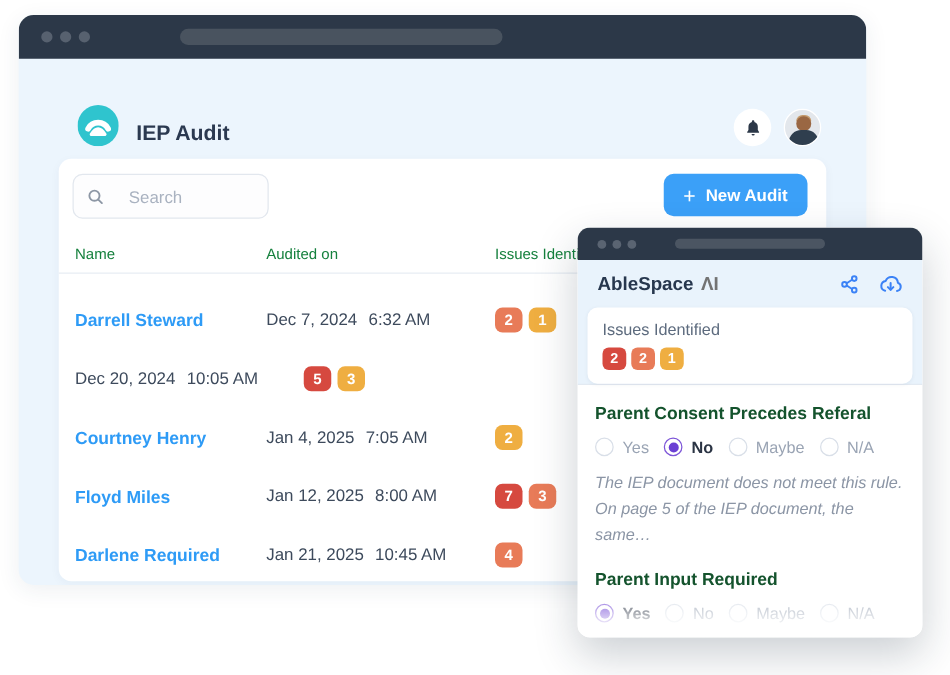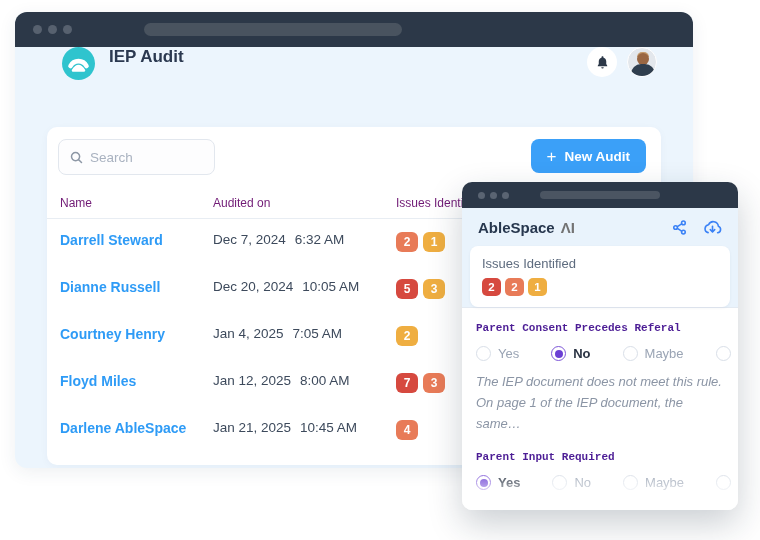--- a/index.html
+++ b/index.html
@@ -8,46 +8,46 @@
 
   
   .main-window { position:absolute; left:15px; top:12px; width:678px; height:456px;
     background:#ecf5fd; border-radius:12px; box-shadow:0 4px 18px rgba(40,60,90,.08); overflow:hidden; }
   .titlebar { height:35px; background:#2c3848; display:flex; align-items:center; padding:0 18px; }
   .dots { display:flex; gap:6px; }
   .dot { width:9px; height:9px; border-radius:50%; background:#57616f; }
   .urlbar { margin-left:72px; width:258px; height:13px; border-radius:7px; background:#49535f; }
 
   .app-header { position:absolute; left:0; right:0; top:35px; height:70px;
-    display:flex; align-items:flex-start; padding:0 36px 0 47px; }
+    display:flex; align-items:flex-end; padding:0 36px 0 47px; }
   .logo { width:33px; height:33px; flex:0 0 auto; }
   .app-title { margin-left:14px; font-size:17px; font-weight:700; color:#2b3950; }
   .header-right { margin-left:auto; display:flex; align-items:center; gap:10px; }
   .bell-wrap { width:30px; height:30px; border-radius:50%; background:#ffffff; display:flex; align-items:center; justify-content:center; }
   .avatar { width:30px; height:30px; border-radius:50%; background:#e3e7ec; position:relative; overflow:hidden; border:1px solid #fff; }
   .avatar .head { position:absolute; left:9px; top:5px; width:12px; height:12px; border-radius:50%; background:#9a6743; }
   .avatar .hair { position:absolute; left:9px; top:4px; width:12px; height:5px; border-radius:6px 6px 0 0; background:#c49a6c; }
   .avatar .body { position:absolute; left:3px; top:16px; width:24px; height:14px; border-radius:10px 10px 0 0; background:#2f3e4e; }
 
   .content-card { position:absolute; left:32px; top:115px; width:614px; height:338px;
     background:#ffffff; border-radius:10px; box-shadow:0 2px 8px rgba(30,50,90,.04); }
   .search-box { position:absolute; left:11px; top:12px; width:157px; height:36px;
-    border:1px solid #e2e7ee; border-radius:8px; background:#fdfdfe; display:flex; align-items:center; padding:0 10px; gap:6px; }
+    border:1px solid #e2e7ee; border-radius:8px; background:#fdfdfe; display:flex; align-items:center; padding:0 10px; gap:19px; }
   .search-box input { border:none; outline:none; background:transparent; width:100%; font-size:13.5px; color:#3d4a5c; font-family:"Liberation Sans", sans-serif; }
   .search-box input::placeholder { color:#a9b2c0; }
   .new-audit-btn { position:absolute; right:15px; top:12px; height:34px; padding:0 16px;
     background:#3ba0f8; border:none; border-radius:8px; color:#ffffff; font-size:13.5px; font-weight:700;
     display:flex; align-items:center; gap:8px; cursor:pointer; font-family:"Liberation Sans", sans-serif; }
   .new-audit-btn .plus { font-size:17px; font-weight:400; line-height:1; }
 
-  .thead { position:absolute; left:13px; right:0; top:69px; display:flex; font-size:12px; color:#701a75;align-items:center; }
+  .thead { position:absolute; left:13px; right:0; top:69px; display:flex; font-size:12px; color:#15803d;align-items:center; }
   .col-name { width:153px; } .col-date { width:183px; } .col-issues { flex:1; }
   .tsep { position:absolute; left:0; right:0; top:91px; height:1px; background:#e8edf3; }
   .tbody { position:absolute; left:13px; right:0; top:92px; bottom:0; padding-top:13px; }
-  .trow { height:47px; display:flex; align-items:flex-start; }
+  .trow { height:47px; display:flex; align-items:center; }
   .c-name { width:153px; font-size:14px; font-weight:700; color:#2e9bf6; cursor:pointer; }
   .c-date { width:183px; font-size:13.5px; color:#3d4a5c; }
   .c-date .time { margin-left:9px; }
   .c-issues { flex:1; display:flex; gap:5px; }
   .badge { min-width:22px; height:20px; padding:0 5px; border-radius:6px; display:inline-flex; align-items:center; justify-content:center;
     color:#fff; font-size:12px; font-weight:700; }
   .sev-red    { background:#d6493f; }
   .sev-orange { background:#e87b58; }
   .sev-amber  { background:#efae41; }
 
@@ -62,22 +62,22 @@
   .brand { font-size:15px; font-weight:700; color:#27374e;text-align:right; }
   .brand-suffix { margin-left:6px; font-size:15px; font-weight:700; color:#737373; }
   .brand-icons { margin-left:auto; display:flex; align-items:center; gap:15px; }
   .issues-card { background:#ffffff; border-radius:8px; padding:10px 12px 11px 12px; box-shadow:0 1px 3px rgba(30,50,80,.06); }
   .issues-label { font-size:13px; color:#5d6b7e; }
   .issues-badges { margin-top:7px; display:flex; gap:4px; }
   .issues-badges .badge { min-width:19px; height:18px; border-radius:5px; font-size:11.5px; }
 
   .panel-body { position:relative; padding:14px 14px 0 14px; }
   .question + .question { margin-top:17px; }
-  .q-title { font-size:11px; font-weight:700; color:#4c1d95;font-family:Liberation Mono, monospace; }
-  .radio-row { display:flex; align-items:center; gap:32px; margin-top:12px; }
+  .q-title { font-size:14px; font-weight:700; color:#14532d; }
+  .radio-row { display:flex; align-items:center; gap:12px; margin-top:12px; }
   .radio-opt { display:flex; align-items:center; gap:7px; cursor:pointer; }
   .radio { width:15px; height:15px; border-radius:50%; border:1.5px solid #d9dfe8; background:#fff; position:relative; flex:0 0 auto; }
   .radio.sel { border-color:#7e57d8; }
   .radio.sel::after { content:''; position:absolute; inset:2.5px; border-radius:50%; background:#6b3fd4; }
   .rlabel { font-size:13px; color:#9aa4b4; }
   .radio-opt.sel .rlabel { color:#2b3444; font-weight:700; }
   .q-note { margin-top:10px; font-size:13px; color:#8b95a5; line-height:21px;font-style:italic; }
   .question.faded .q-note { color:#b6bfca; }
   .panel-fade { position:absolute; left:0; right:0; bottom:0; height:40px; pointer-events:none;
     background:linear-gradient(rgba(255,255,255,0), #ffffff 85%); }
@@ -152,21 +152,20 @@
     <div class="c-date">
       <span>Dec 7, 2024</span><span class="time">6:32 AM</span>
     </div>
     <div class="c-issues">
               <span class="badge sev-orange">2</span>
               <span class="badge sev-amber">1</span>
             </div>
   </div>
 
   <div class="trow">
-    <div class="c-name">Dianne Russell</div>
     <div class="c-date">
       <span>Dec 20, 2024</span><span class="time">10:05 AM</span>
     </div>
     <div class="c-issues">
               <span class="badge sev-red">5</span>
               <span class="badge sev-amber">3</span>
             </div>
   </div>
 
   <div class="trow">
@@ -184,21 +183,21 @@
     <div class="c-date">
       <span>Jan 12, 2025</span><span class="time">8:00 AM</span>
     </div>
     <div class="c-issues">
               <span class="badge sev-red">7</span>
               <span class="badge sev-orange">3</span>
             </div>
   </div>
 
   <div class="trow">
-    <div class="c-name">Darlene AbleSpace</div>
+    <div class="c-name">Darlene Required</div>
     <div class="c-date">
       <span>Jan 21, 2025</span><span class="time">10:45 AM</span>
     </div>
     <div class="c-issues">
               <span class="badge sev-orange">4</span>
             </div>
   </div>
 </div>
     </div>
   </div>
@@ -262,21 +261,21 @@
               <span class="radio"></span>
               <span class="rlabel">Maybe</span>
             </span>
             <span class="radio-opt">
               <span class="radio"></span>
               <span class="rlabel">N/A</span>
             </span>
           </div>
     <div class="q-note">
             <div>The IEP document does not meet this rule.</div>
-            <div>On page 1 of the IEP document, the same…</div>
+            <div>On page 5 of the IEP document, the same…</div>
           </div>
   </div>
 
   <div class="question faded">
     <div class="q-title">Parent Input Required</div>
     <div class="radio-row">
             <span class="radio-opt sel">
               <span class="radio sel"></span>
               <span class="rlabel">Yes</span>
             </span>

